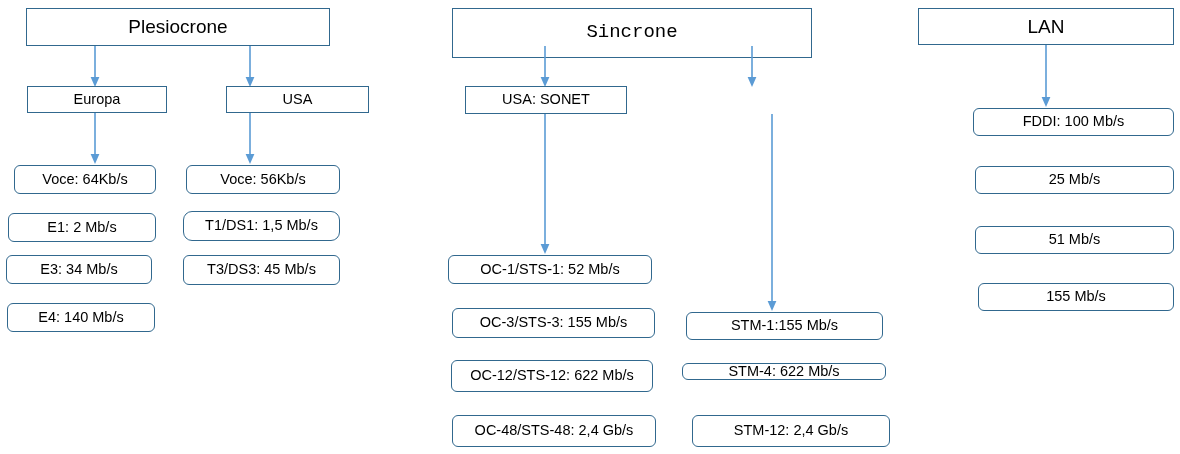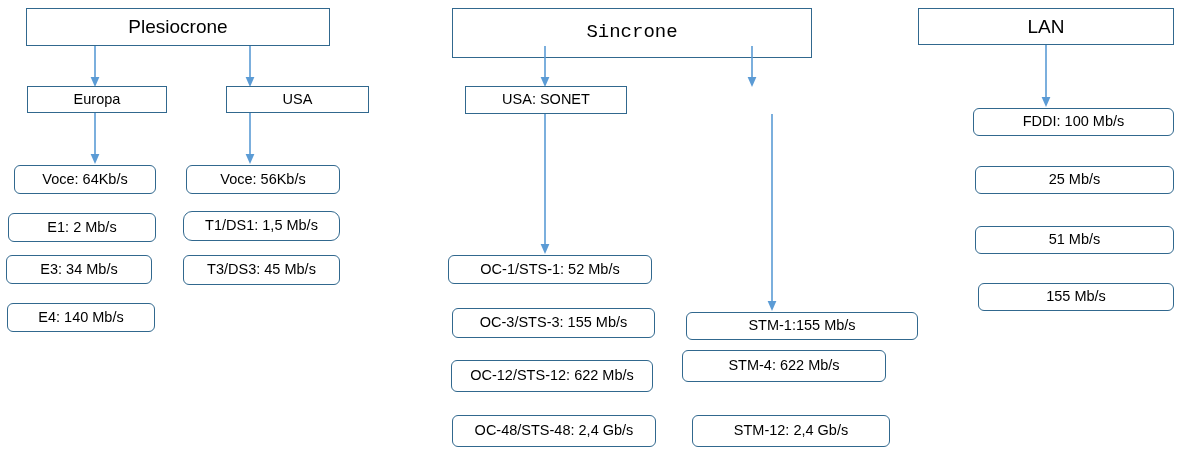--- a/index.html
+++ b/index.html
@@ -124,22 +124,22 @@
       <line x1="6" y1="0" x2="6" y2="189" stroke="#5b9bd5" stroke-width="1.6"></line>
       <polygon points="6,197 1.6,187 10.4,187" fill="#5b9bd5"></polygon>
     </svg>
   </div>
 
   <div class="node rounded leaf" style="left:448px; top:255px; width:204px; height:29px;">OC-1/STS-1: 52 Mb/s</div>
   <div class="node rounded leaf" style="left:452px; top:308px; width:203px; height:30px;">OC-3/STS-3: 155 Mb/s</div>
   <div class="node rounded leaf" style="left:451px; top:360px; width:202px; height:32px;">OC-12/STS-12: 622 Mb/s</div>
   <div class="node rounded leaf" style="left:452px; top:415px; width:204px; height:32px;">OC-48/STS-48: 2,4 Gb/s</div>
 
-  <div class="node rounded leaf" style="left:686px; top:312px; width:232px; height:28px;">STM-1:155 Mb/s</div>
-  <div class="node rounded leaf" style="left:682px; top:350px; width:204px; height:32px;">STM-4: 622 Mb/s</div>
+  <div class="node rounded leaf" style="left:686px; top:312px; width:197px; height:28px;">STM-1:155 Mb/s</div>
+  <div class="node rounded leaf" style="left:682px; top:363px; width:204px; height:17px;">STM-4: 622 Mb/s</div>
   <div class="node rounded leaf" style="left:692px; top:415px; width:198px; height:32px;">STM-12: 2,4 Gb/s</div>
 
   <div class="node title" style="left:918px; top:8px; width:256px; height:37px;">LAN</div>
 
   <div class="arrow" style="left:1040px; top:45px; width:12px; height:63px;">
     <svg width="12" height="63" viewBox="0 0 12 63">
       <line x1="6" y1="0" x2="6" y2="54" stroke="#5b9bd5" stroke-width="1.6"></line>
       <polygon points="6,62 1.6,52 10.4,52" fill="#5b9bd5"></polygon>
     </svg>
   </div>

